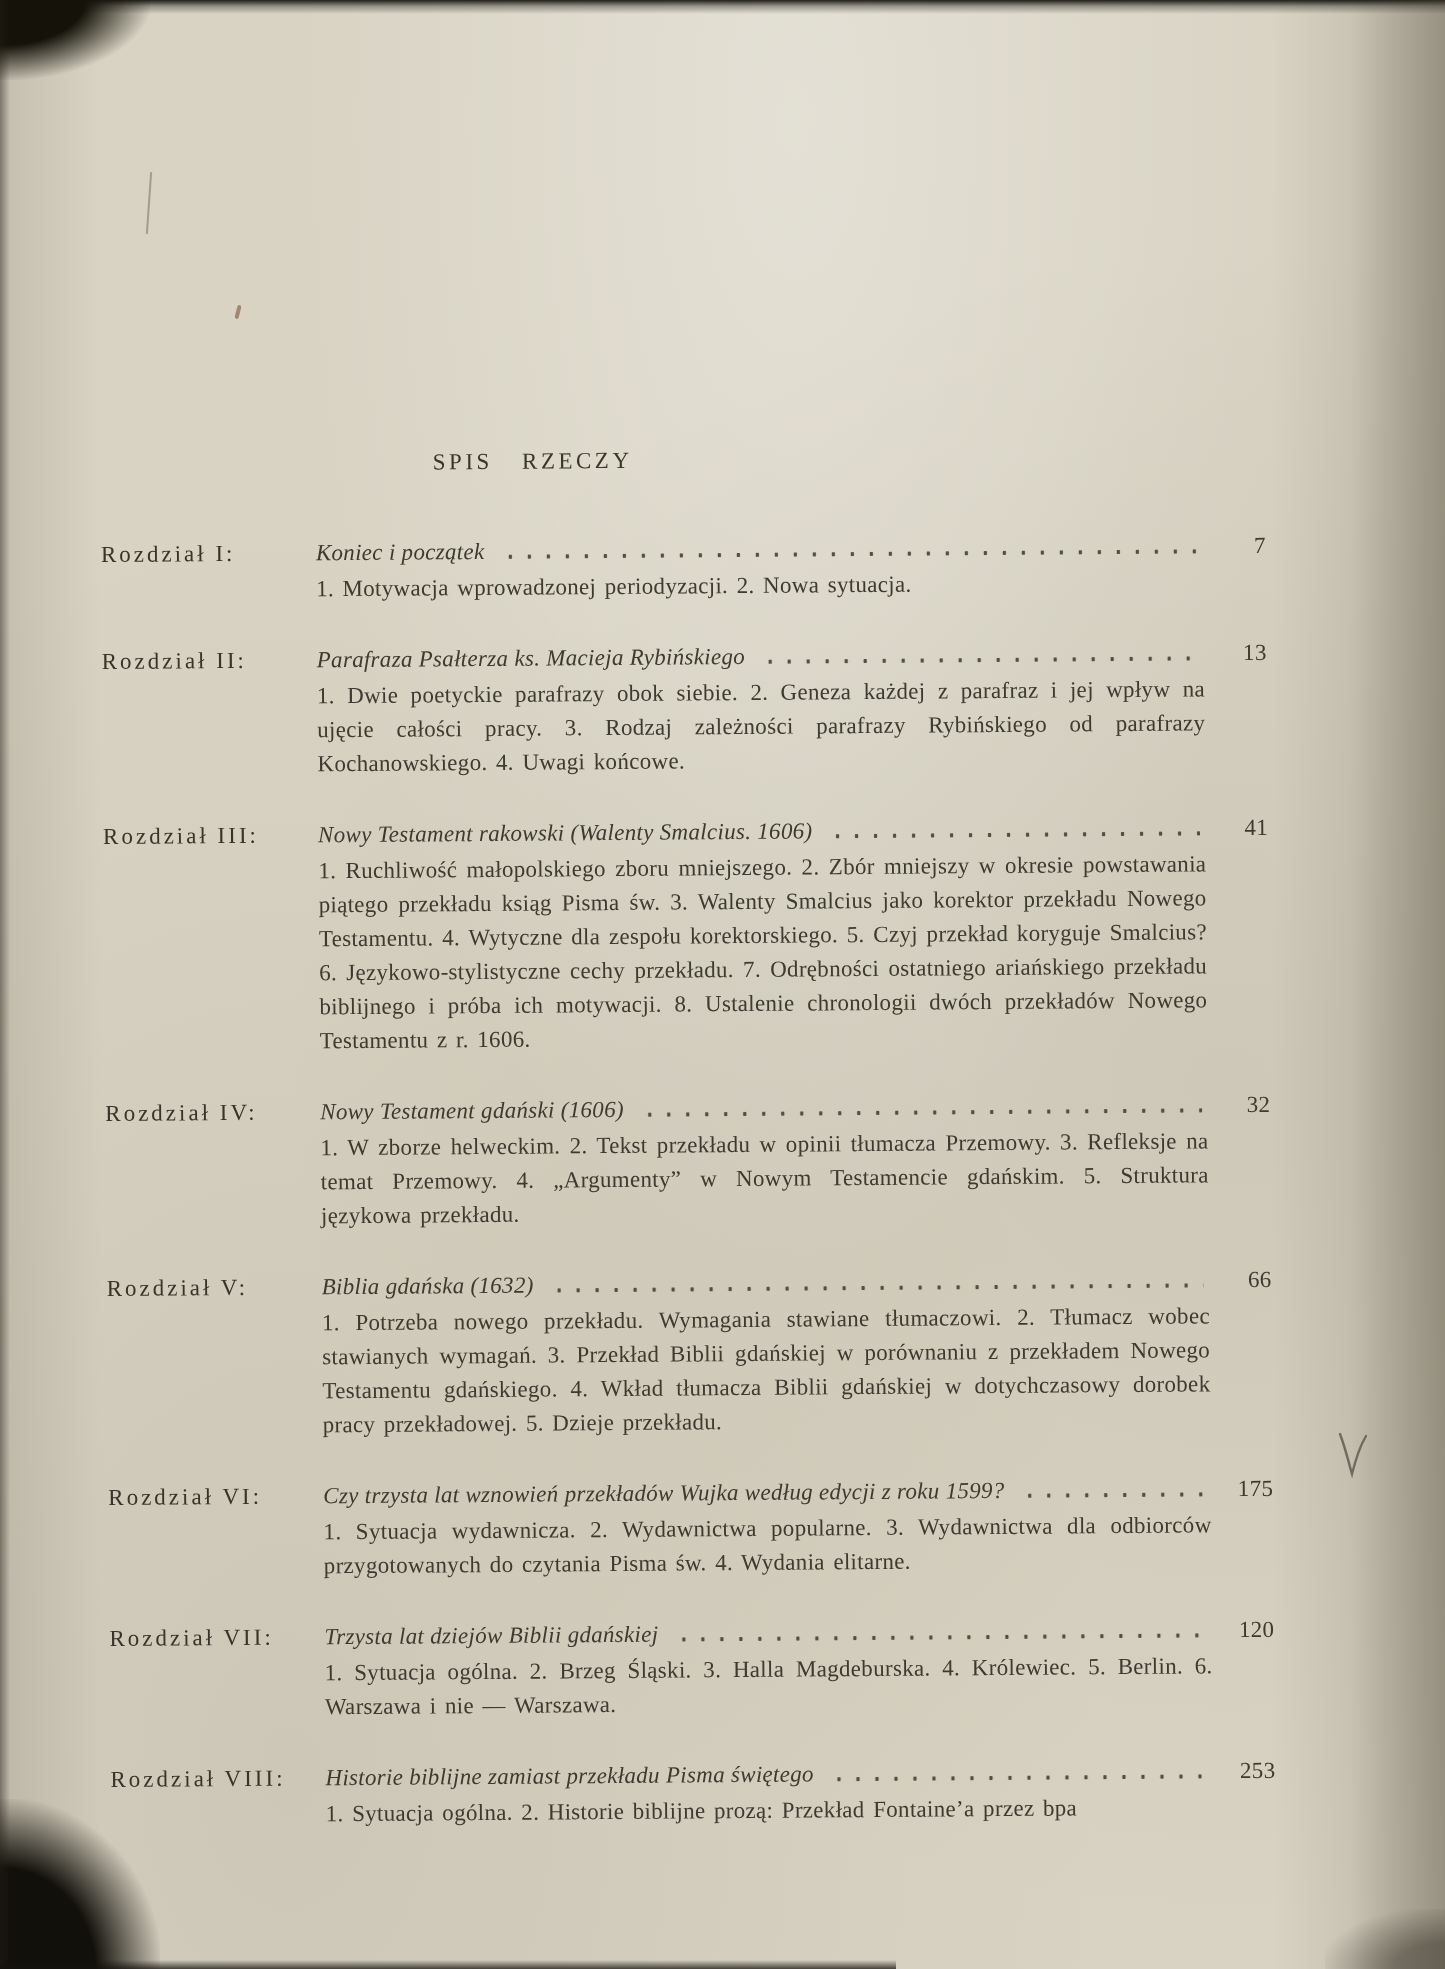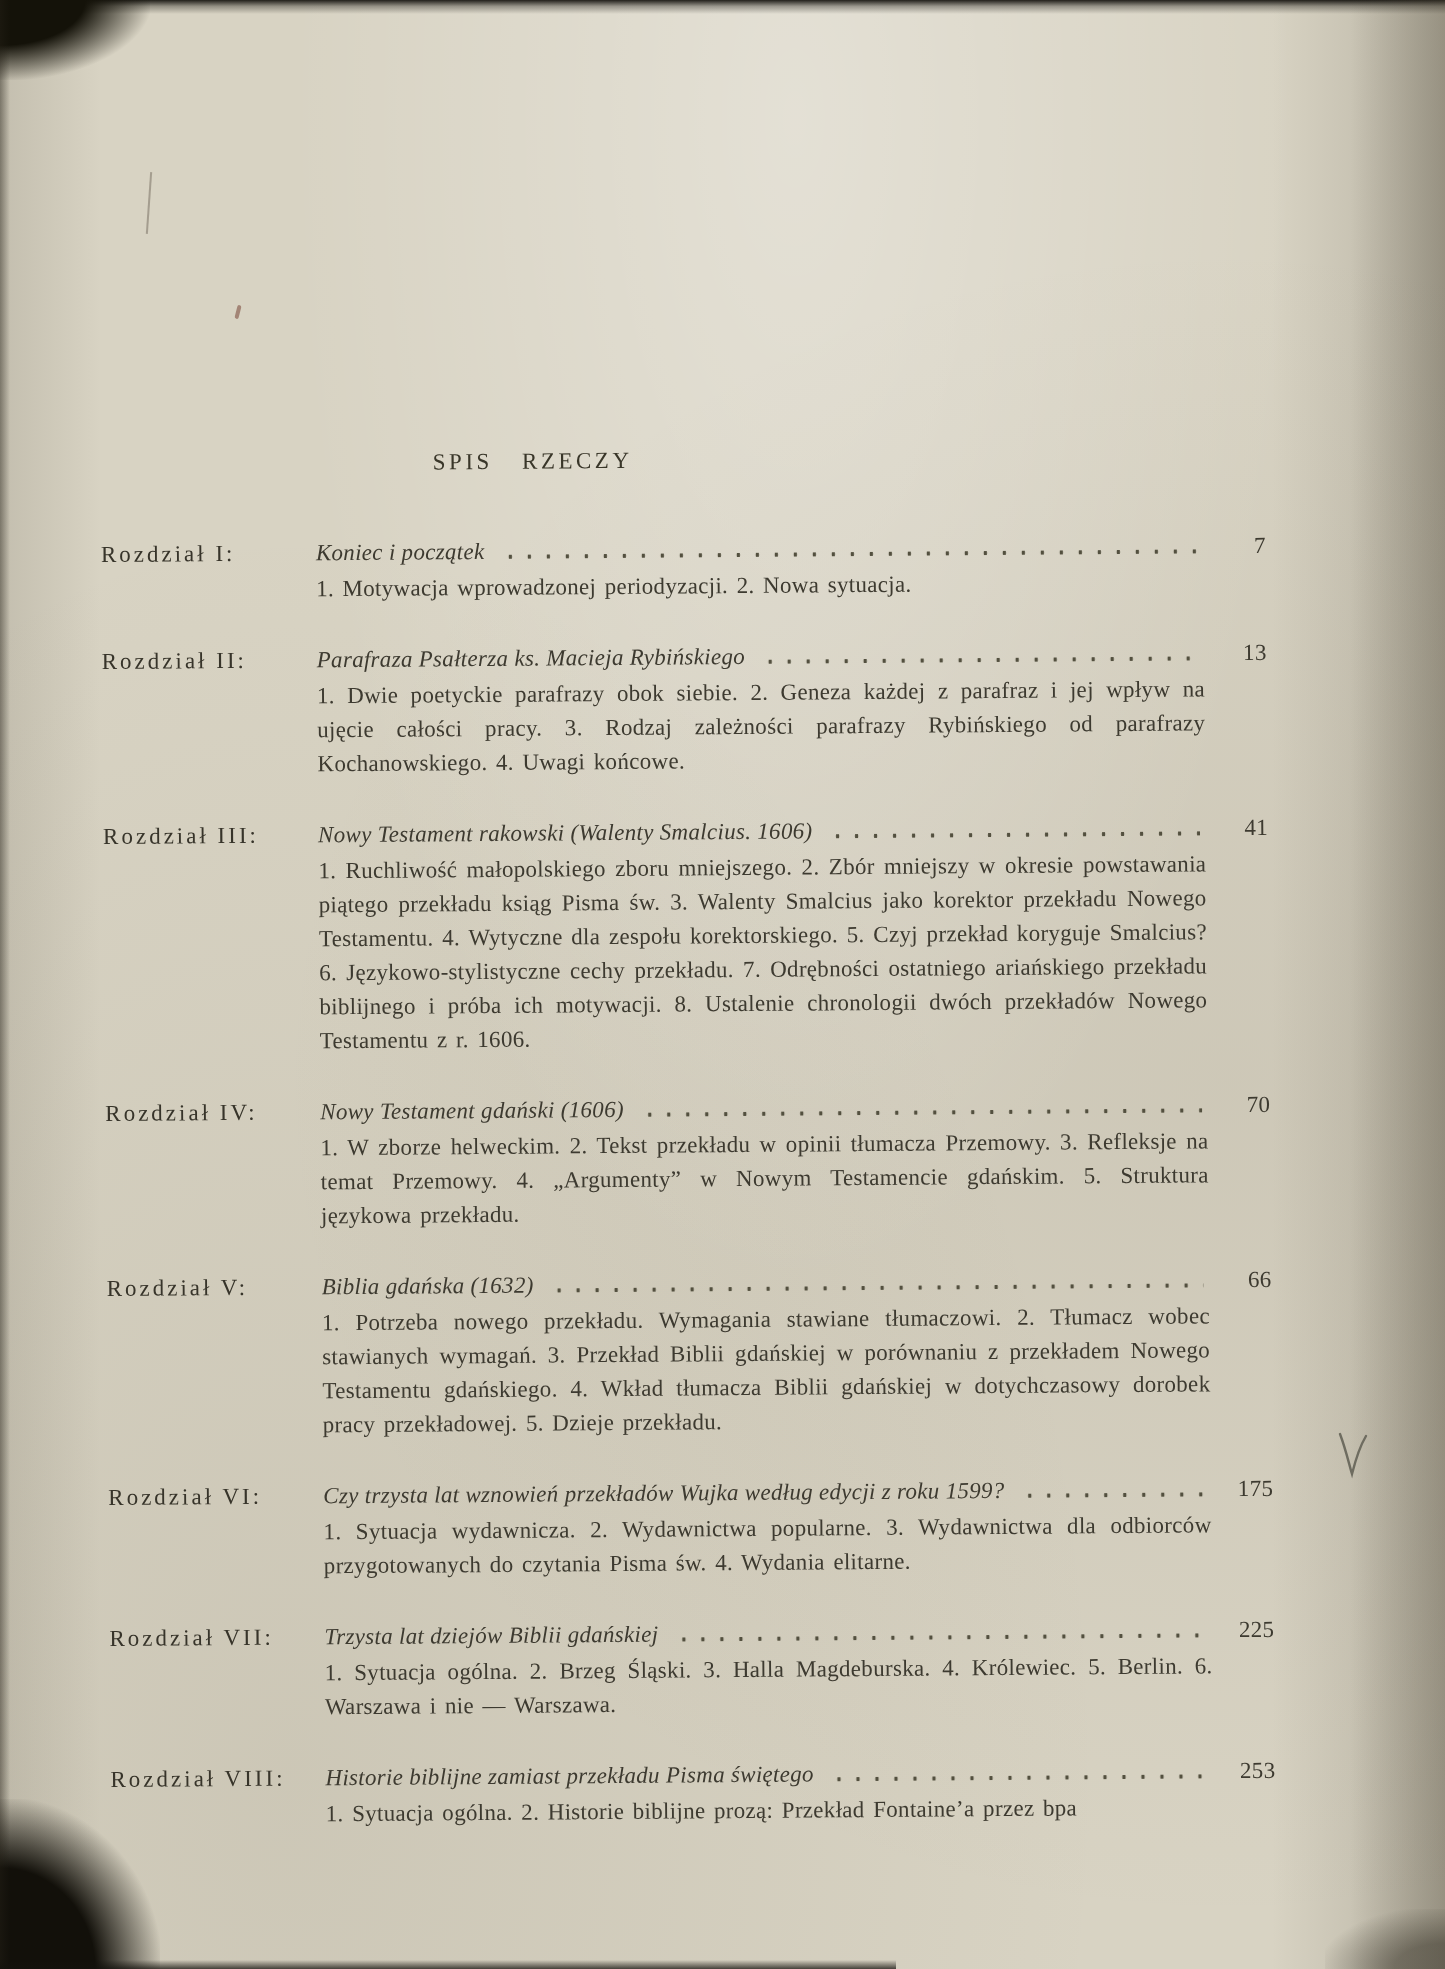--- a/index.html
+++ b/index.html
@@ -179,21 +179,21 @@
       <div class="summary">1. Ruchliwość małopolskiego zboru mniejszego. 2. Zbór mniejszy w okresie powstawania piątego przekładu ksiąg Pisma św. 3. Walenty Smalcius jako korektor przekładu Nowego Testamentu. 4. Wytyczne dla zespołu korektorskiego. 5. Czyj przekład koryguje Smalcius? 6. Językowo-stylistyczne cechy przekładu. 7. Odrębności ostatniego ariańskiego przekładu biblijnego i próba ich motywacji. 8. Ustalenie chronologii dwóch przekładów Nowego Testamentu z r. 1606.</div>
     </div>
   </div>
 
   <div class="toc-entry">
     <div class="chapter-label">Rozdział IV:</div>
     <div class="entry-body">
       <div class="title-line">
         <span class="chapter-title">Nowy Testament gdański (1606)</span>
         <span class="dot-leader"></span>
-        <span class="page-number">70</span>
+        <span class="page-number">32</span>
       </div>
       <div class="summary">1. W zborze helweckim. 2. Tekst przekładu w opinii tłumacza Przemowy. 3. Refleksje na temat Przemowy. 4. „Argumenty” w Nowym Testamencie gdańskim. 5. Struktura językowa przekładu.</div>
     </div>
   </div>
 
   <div class="toc-entry">
     <div class="chapter-label">Rozdział V:</div>
     <div class="entry-body">
       <div class="title-line">
         <span class="chapter-title">Biblia gdańska (1632)</span>
@@ -215,21 +215,21 @@
       <div class="summary">1. Sytuacja wydawnicza. 2. Wydawnictwa popularne. 3. Wydawnictwa dla odbiorców przygotowanych do czytania Pisma św. 4. Wydania elitarne.</div>
     </div>
   </div>
 
   <div class="toc-entry">
     <div class="chapter-label">Rozdział VII:</div>
     <div class="entry-body">
       <div class="title-line">
         <span class="chapter-title">Trzysta lat dziejów Biblii gdańskiej</span>
         <span class="dot-leader"></span>
-        <span class="page-number">225</span>
+        <span class="page-number">120</span>
       </div>
       <div class="summary">1. Sytuacja ogólna. 2. Brzeg Śląski. 3. Halla Magdeburska. 4. Królewiec. 5. Berlin. 6. Warszawa i nie — Warszawa.</div>
     </div>
   </div>
 
   <div class="toc-entry">
     <div class="chapter-label">Rozdział VIII:</div>
     <div class="entry-body">
       <div class="title-line">
         <span class="chapter-title">Historie biblijne zamiast przekładu Pisma świętego</span>

